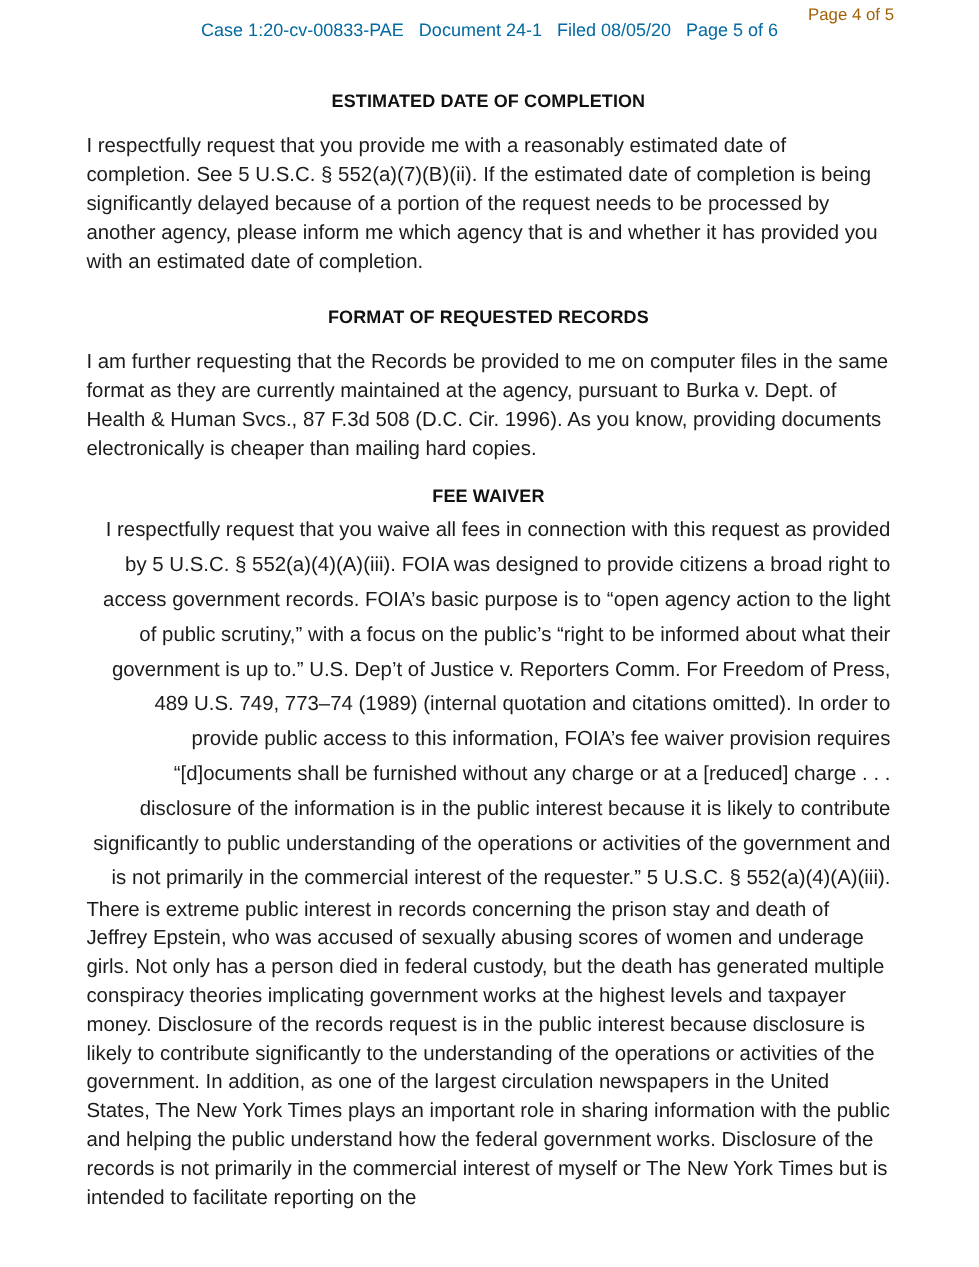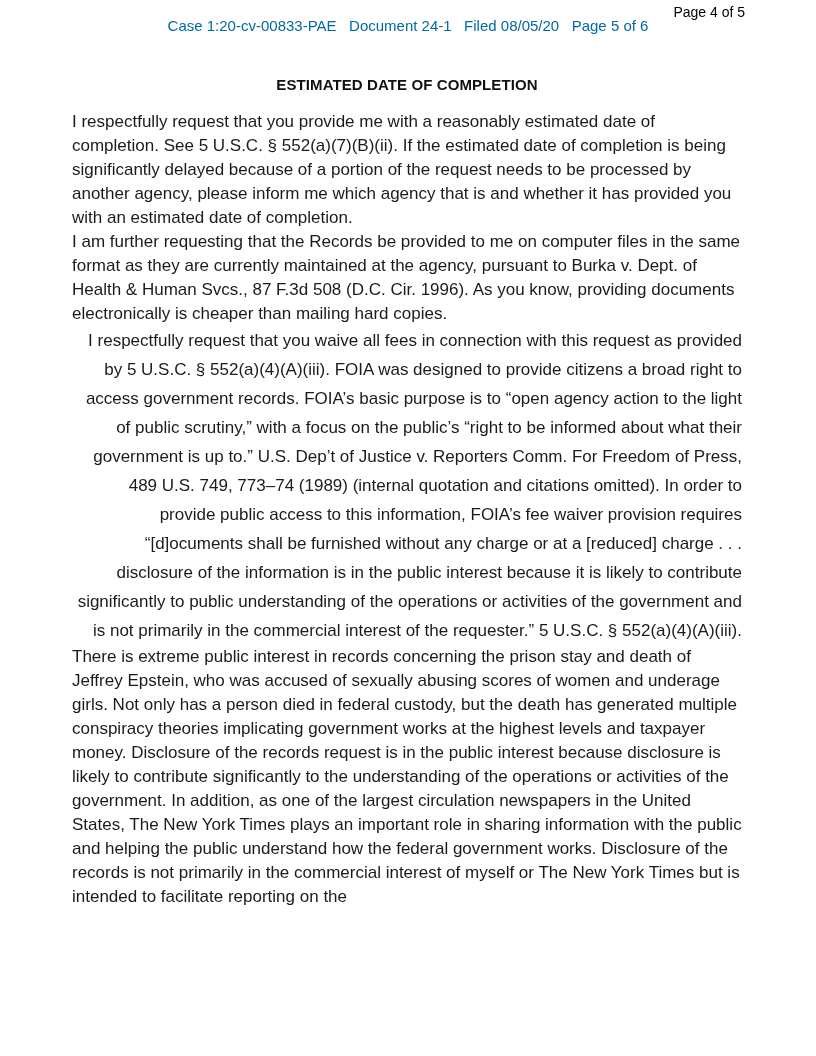--- a/index.html
+++ b/index.html
@@ -11,21 +11,21 @@
     background: #ffffff;
     font-family: "Liberation Sans", sans-serif;
     color: #1b1b1b;
     overflow: hidden;
   }
   .page-indicator {
     position: absolute;
     top: 4px;
     right: 71px;
     font-size: 14px;
-    color: #000000;
+    color: #a16207;
     white-space: pre;
     text-align: center;
   }
   .case-stamp {
     position: absolute;
     top: 17px;
     left: 0;
     width: 100%;
     text-align: center;
     font-size: 15px;
@@ -68,24 +68,26 @@
   <div class="case-stamp" style="color: #0369a1;">Case 1:20-cv-00833-PAE   Document 24-1   Filed 08/05/20   Page 5 of 6</div>
 
   <div class="doc-body">
 
     <section>
       <h2>ESTIMATED DATE OF COMPLETION</h2>
       <p>I respectfully request that you provide me with a reasonably estimated date of completion. See 5 U.S.C. § 552(a)(7)(B)(ii). If the estimated date of completion is being significantly delayed because of a portion of the request needs to be processed by another agency, please inform me which agency that is and whether it has provided you with an estimated date of completion.</p>
     </section>
 
     <section>
+      <h2>FORMAT OF REQUESTED RECORDS</h2>
       <p>I am further requesting that the Records be provided to me on computer files in the same format as they are currently maintained at the agency, pursuant to Burka v. Dept. of Health &amp; Human Svcs., 87 F.3d 508 (D.C. Cir. 1996). As you know, providing documents electronically is cheaper than mailing hard copies.</p>
     </section>
 
     <section class="fee-waiver">
+      <h2>FEE WAIVER</h2>
       <p>I respectfully request that you waive all fees in connection with this request as provided by 5 U.S.C. § 552(a)(4)(A)(iii). FOIA was designed to provide citizens a broad right to access government records. FOIA’s basic purpose is to “open agency action to the light of public scrutiny,” with a focus on the public’s “right to be informed about what their government is up to.” U.S. Dep’t of Justice v. Reporters Comm. For Freedom of Press, 489 U.S. 749, 773–74 (1989) (internal quotation and citations omitted). In order to provide public access to this information, FOIA’s fee waiver provision requires “[d]ocuments shall be furnished without any charge or at a [reduced] charge . . . disclosure of the information is in the public interest because it is likely to contribute significantly to public understanding of the operations or activities of the government and is not primarily in the commercial interest of the requester.” 5 U.S.C. § 552(a)(4)(A)(iii).</p>
     </section>
 
     <section class="expedited">
       <p>There is extreme public interest in records concerning the prison stay and death of Jeffrey Epstein, who was accused of sexually abusing scores of women and underage girls. Not only has a person died in federal custody, but the death has generated multiple conspiracy theories implicating government works at the highest levels and taxpayer money. Disclosure of the records request is in the public interest because disclosure is likely to contribute significantly to the understanding of the operations or activities of the government. In addition, as one of the largest circulation newspapers in the United States, The New York Times plays an important role in sharing information with the public and helping the public understand how the federal government works. Disclosure of the records is not primarily in the commercial interest of myself or The New York Times but is intended to facilitate reporting on the</p>
     </section>
 
   </div>
 </div>
 

